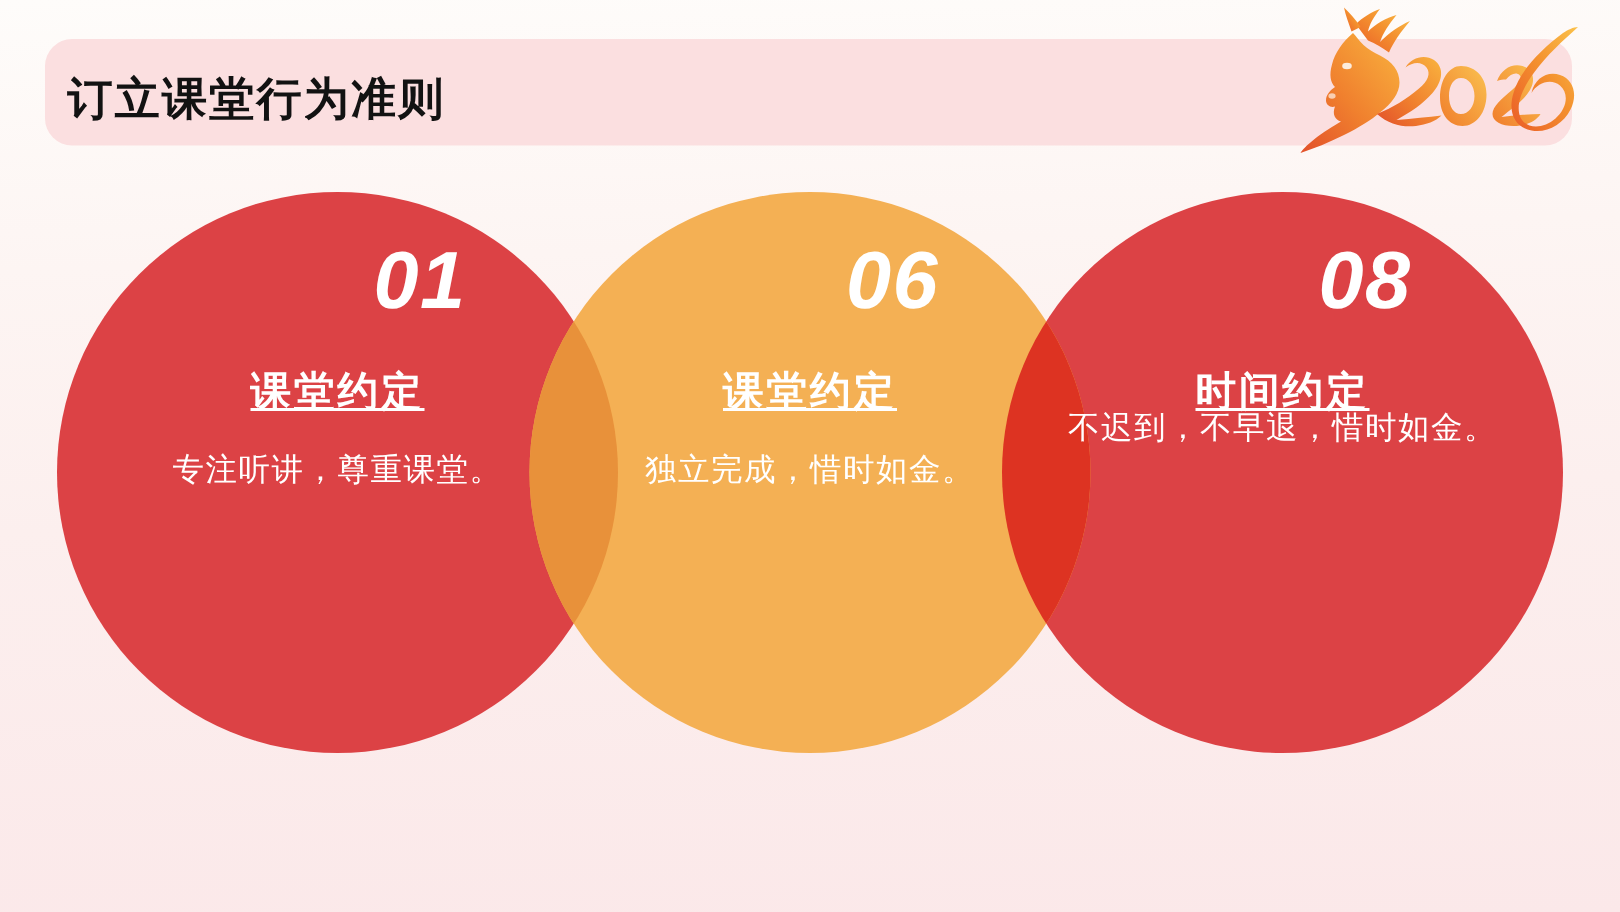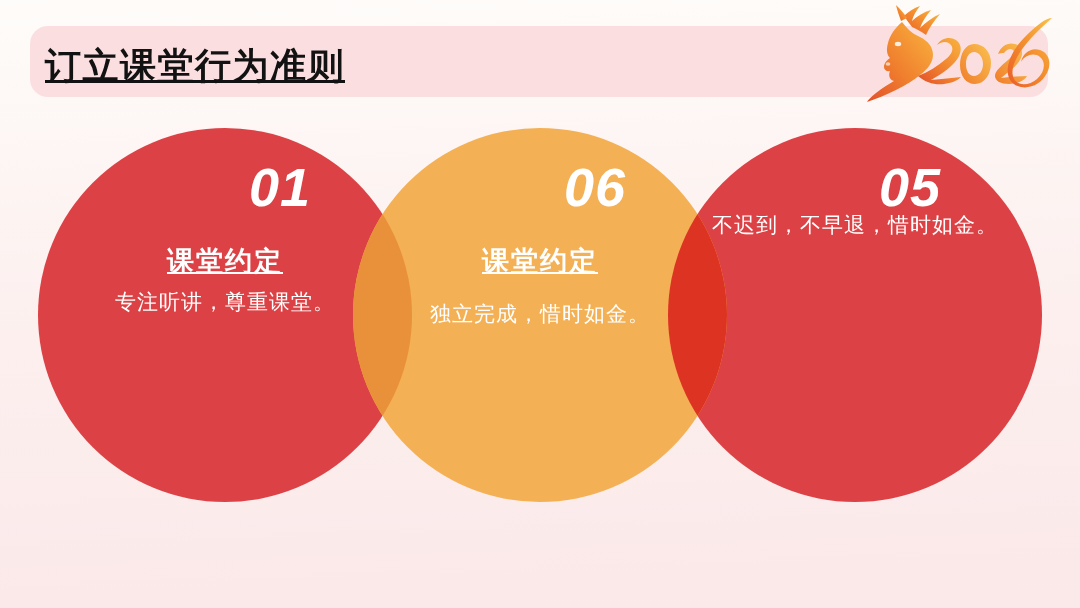--- a/index.html
+++ b/index.html
@@ -33,26 +33,25 @@
     border-radius: 18px;
   }
   #title-text {
     position: absolute;
     left: 45px;
     top: 26px;
     width: 700px;
     height: 81px;
     display: flex;
     align-items: center;
-    font-size: 36px;
+    font-size: 30px;
     font-weight: bold;
     color: #121212;
     letter-spacing: 1.5px;
     white-space: nowrap;
-    text-decoration: underline;
   }
 
   
   #logo-2026 {
     position: absolute;
     left: 862px;
     top: 2px;
     width: 196px;
     height: 102px;
   }
@@ -105,21 +104,21 @@
     line-height: 1;
     color: #FFFFFF;
     letter-spacing: 1px;
     white-space: nowrap;
   }
 
   
   #card-1 { left: 40px; top: 160px; width: 370px; }
   #card-1 .circle-num   { margin-left: 110px; }
   #card-1 .circle-title { margin-top: 34px; }
-  #card-1 .circle-desc  { margin-top: 16px; }
+  #card-1 .circle-desc  { margin-top: 28px; }
 
   
   #card-2 { left: 355px; top: 160px; width: 370px; }
   #card-2 .circle-num   { margin-left: 110px; }
   #card-2 .circle-title { margin-top: 34px; }
   #card-2 .circle-desc  { margin-top: 28px; }
 
   
   #card-3 { left: 670px; top: 160px; width: 370px; }
   #card-3 .circle-num   { margin-left: 110px; }
@@ -226,17 +225,18 @@
     <div class="circle-desc">专注听讲，尊重课堂。</div>
   </div>
 
   <div class="circle-content" id="card-2">
     <div class="circle-num">06</div>
     <div class="circle-title">课堂约定</div>
     <div class="circle-desc">独立完成，惜时如金。</div>
   </div>
 
   <div class="circle-content" id="card-3">
-    <div class="circle-num">05</div>
+    <div class="circle-num">08</div>
+    <div class="circle-title">时间约定</div>
     <div class="circle-desc">不迟到，不早退，惜时如金。</div>
   </div>
 
 </div>
 
 </body></html>

